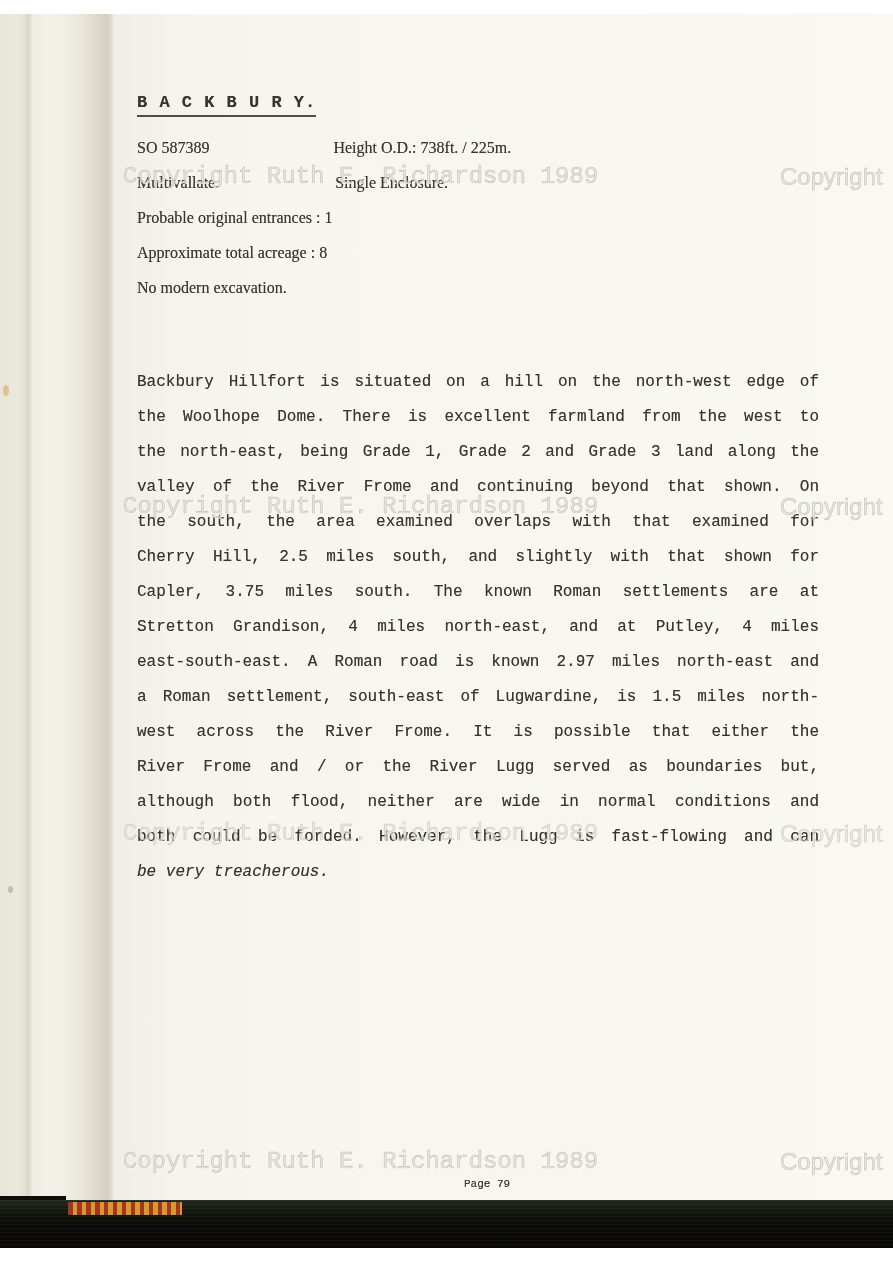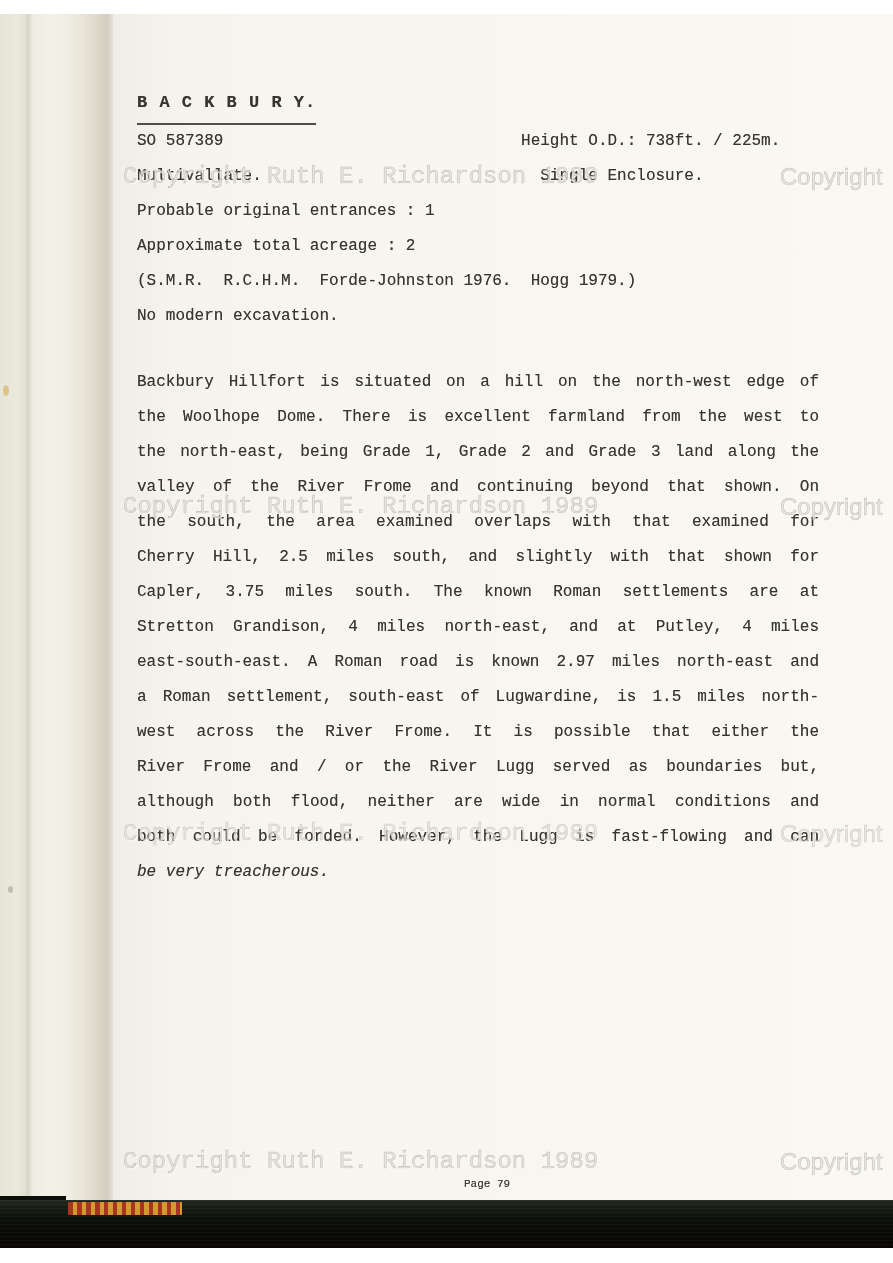--- a/index.html
+++ b/index.html
@@ -12,23 +12,23 @@
       #efede2 29%, #f2f0e7 42%, #f1efe5 58%, #e7e4d7 74%,
       #dcd9cb 86%, #d2cfc0 95%, #e4e2d6 100%);}
   
   .paper{position:absolute;left:113px;top:14px;width:780px;height:1189px;
     background:linear-gradient(90deg,#efeee6 0%,#f4f3ec 8%,#f6f5ef 20%,#f7f6f1 55%,#f9f8f3 100%);}
   
   .typed{position:absolute;left:0;top:0;width:100%;height:100%;color:#38342f;
          text-shadow:0 0 0.6px rgba(56,52,47,0.55);font-size:16px;}
   .title{position:absolute;left:137px;top:93px;line-height:20px;font-size:17px;font-weight:bold;
          letter-spacing:1px;white-space:pre;border-bottom:2px solid rgba(52,48,43,0.85);
-         padding-bottom:10px;}
+         padding-bottom:2px;}
   .block{position:absolute;left:137px;width:682px;}
-  .hdr{top:124px;}
+  .hdr{top:130px;font-family:Liberation Serif, serif;}
   .para{top:365px;}
   .comments{top:906px;}
   .line{height:35px;line-height:35px;overflow:visible;}
   .pre{white-space:pre;}
   .just{text-align:justify;text-align-last:justify;}
   .para .line:last-child,.comments .line:last-child{text-align:left;text-align-last:left;font-style:italic;}
   .pgnum{position:absolute;left:464px;top:1174px;line-height:20px;font-size:11px;}
   
   .wm{position:absolute;font-family:"Liberation Sans", sans-serif;font-size:24px;line-height:24px;
       white-space:nowrap;color:rgba(214,211,202,0.55);
@@ -62,22 +62,21 @@
   <div class="speck1"></div>
   <div class="speck2"></div>
 
   <div class="typed">
     <div class="title">B A C K B U R Y.</div>
 
     <div class="block hdr">
         <div class="line pre">SO 587389                               Height O.D.: 738ft. / 225m.</div>
         <div class="line pre">Multivallate.                             Single Enclosure.</div>
         <div class="line pre">Probable original entrances : 1</div>
-        <div class="line pre">Approximate total acreage : 2</div>
-        <div class="line pre">(S.M.R.  R.C.H.M.  Forde-Johnston 1976.  Hogg 1979.)</div>
+        <div class="line pre">Approximate total acreage : 8</div>
         <div class="line pre">No modern excavation.</div>
       </div>
 
     <div class="block para">
         <div class="line just">Backbury Hillfort is situated on a hill on the north-west edge of</div>
         <div class="line just">the Woolhope Dome.  There is excellent farmland from  the west to</div>
         <div class="line just">the north-east, being Grade 1, Grade 2 and Grade 3 land along the</div>
         <div class="line just">valley of the  River Frome  and continuing beyond that shown.  On</div>
         <div class="line just">the south,  the area examined  overlaps  with that  examined  for</div>
         <div class="line just">Cherry Hill,  2.5 miles south,  and slightly with that  shown for</div>

